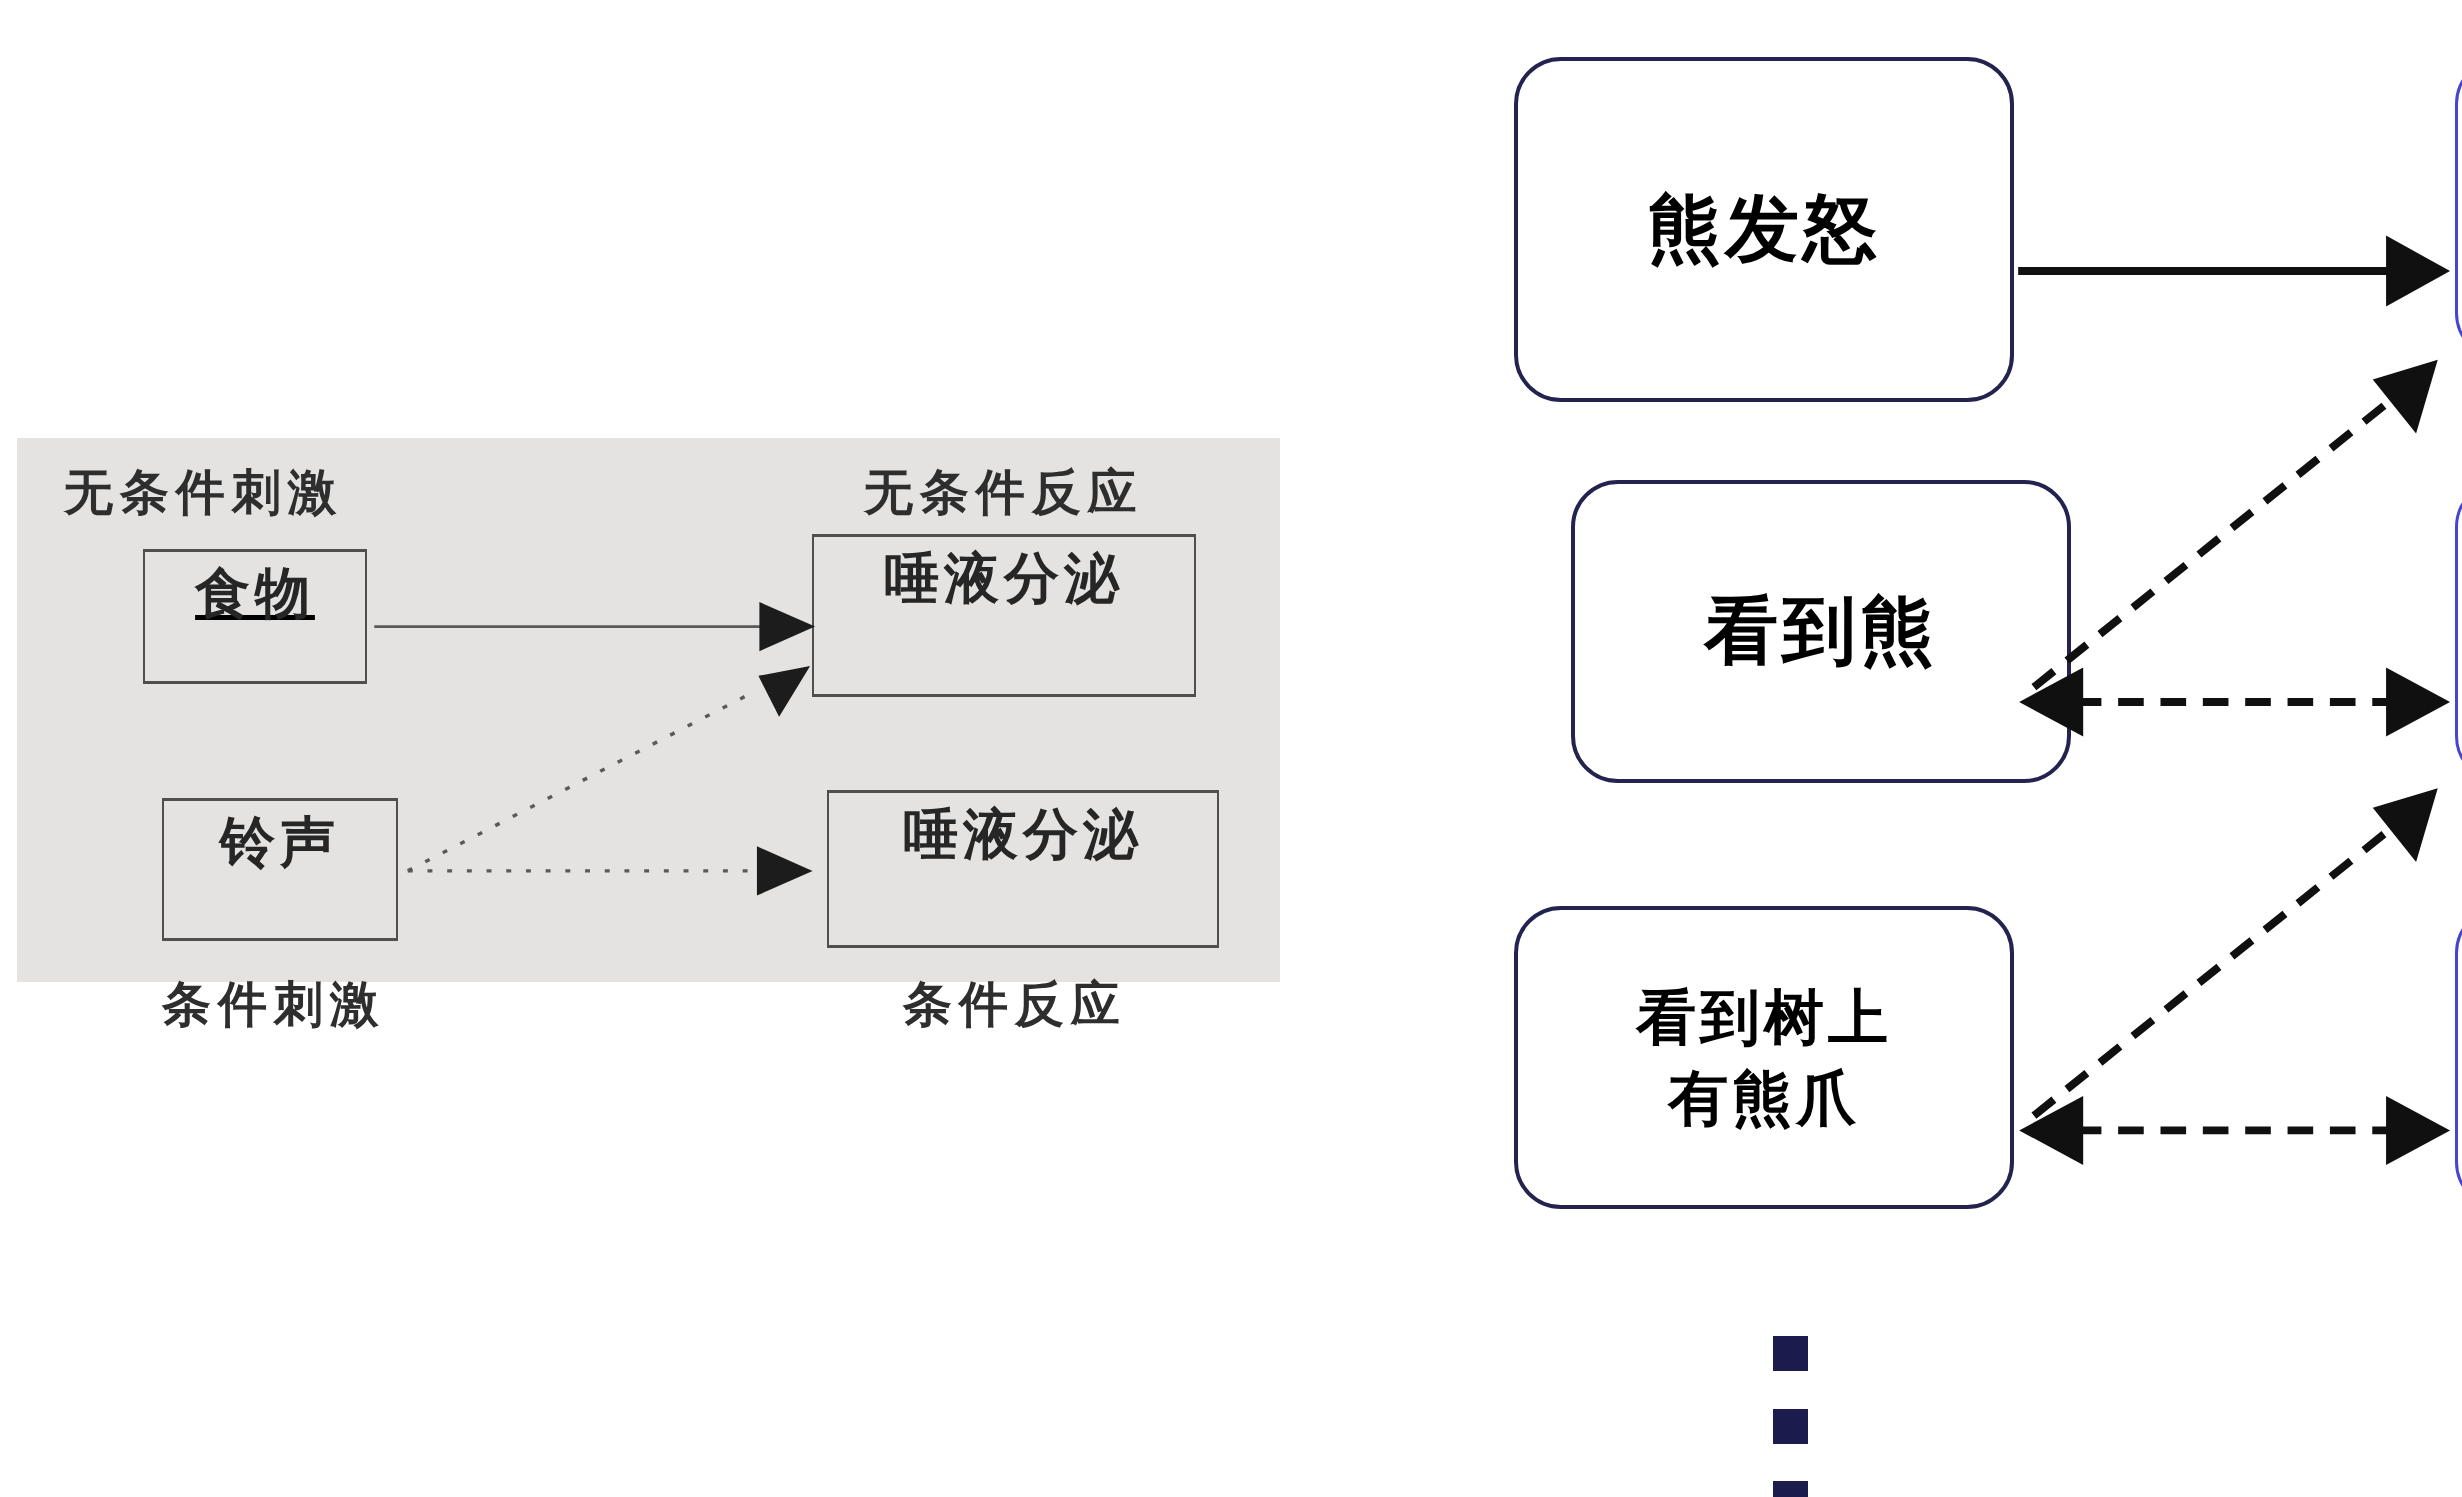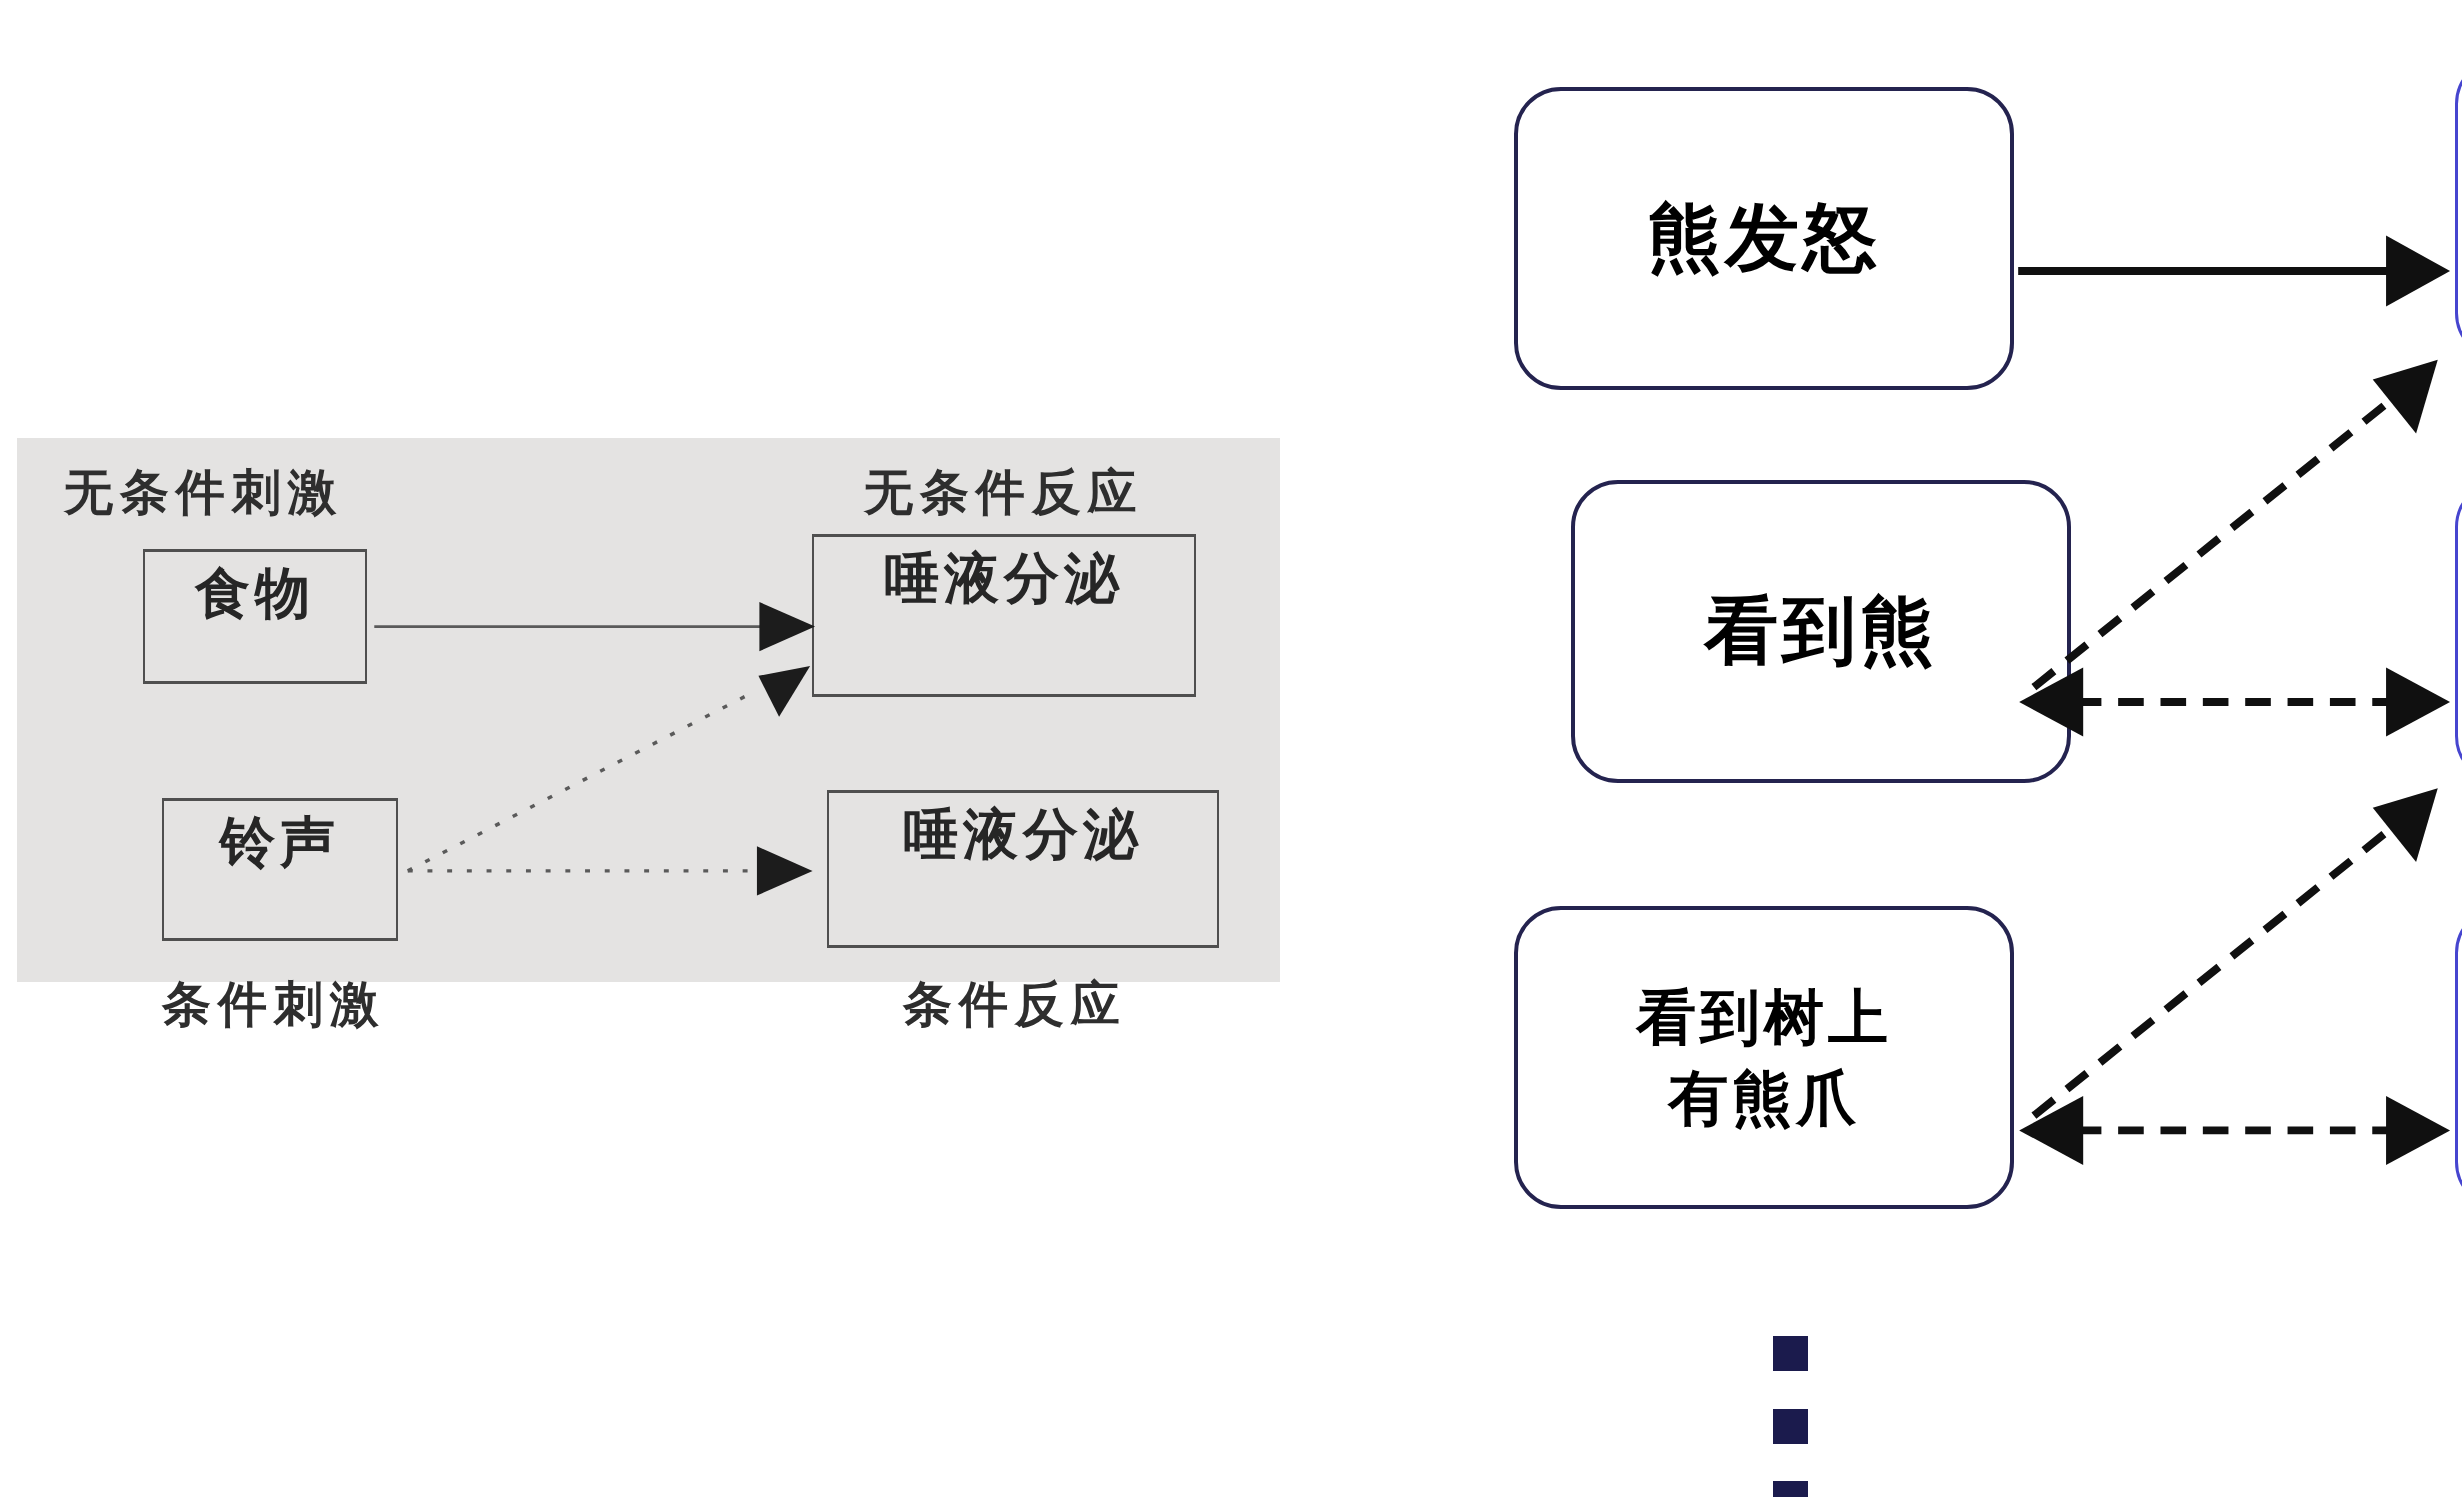--- a/index.html
+++ b/index.html
@@ -55,41 +55,41 @@
 </style>
 </head>
 <body>
 
 <div class="stage">
 
   <section class="gpanel">
     <div class="glabel" style="left:47px;top:22px;">无条件刺激</div>
     <div class="glabel" style="left:847px;top:22px;">无条件反应</div>
 
-    <div class="gbox" style="left:126px;top:111px;width:224px;height:135px;">
+    <div class="gbox" style="left:126px;top:111px;width:224px;height:135px;text-decoration:underline;">
       <span>食物</span>
     </div>
 
     <div class="gbox" style="left:795px;top:96px;width:384px;height:163px;">
       <span>唾液分泌</span>
     </div>
 
     <div class="gbox" style="left:145px;top:360px;width:236px;height:143px;">
       <span>铃声</span>
     </div>
 
     <div class="gbox" style="left:810px;top:352px;width:392px;height:158px;">
       <span>唾液分泌</span>
     </div>
 
     <div class="glabel" style="left:145px;top:534px;">条件刺激</div>
     <div class="glabel" style="left:886px;top:534px;">条件反应</div>
   </section>
 
-  <div class="node navy" style="left:1514px;top:57px;width:500px;height:303px;margin-top:30px;">
+  <div class="node navy" style="left:1514px;top:57px;width:500px;height:345px;">
     <div class="cjk">熊发怒</div>
   </div>
 
   <div class="node blue" style="left:2455px;top:57px;width:497px;height:303px;">
     
   </div>
 
   <div class="node navy" style="left:1524px;top:480px;width:500px;height:303px;margin-left:47px;">
     <div class="cjk">看到熊</div>
   </div>

